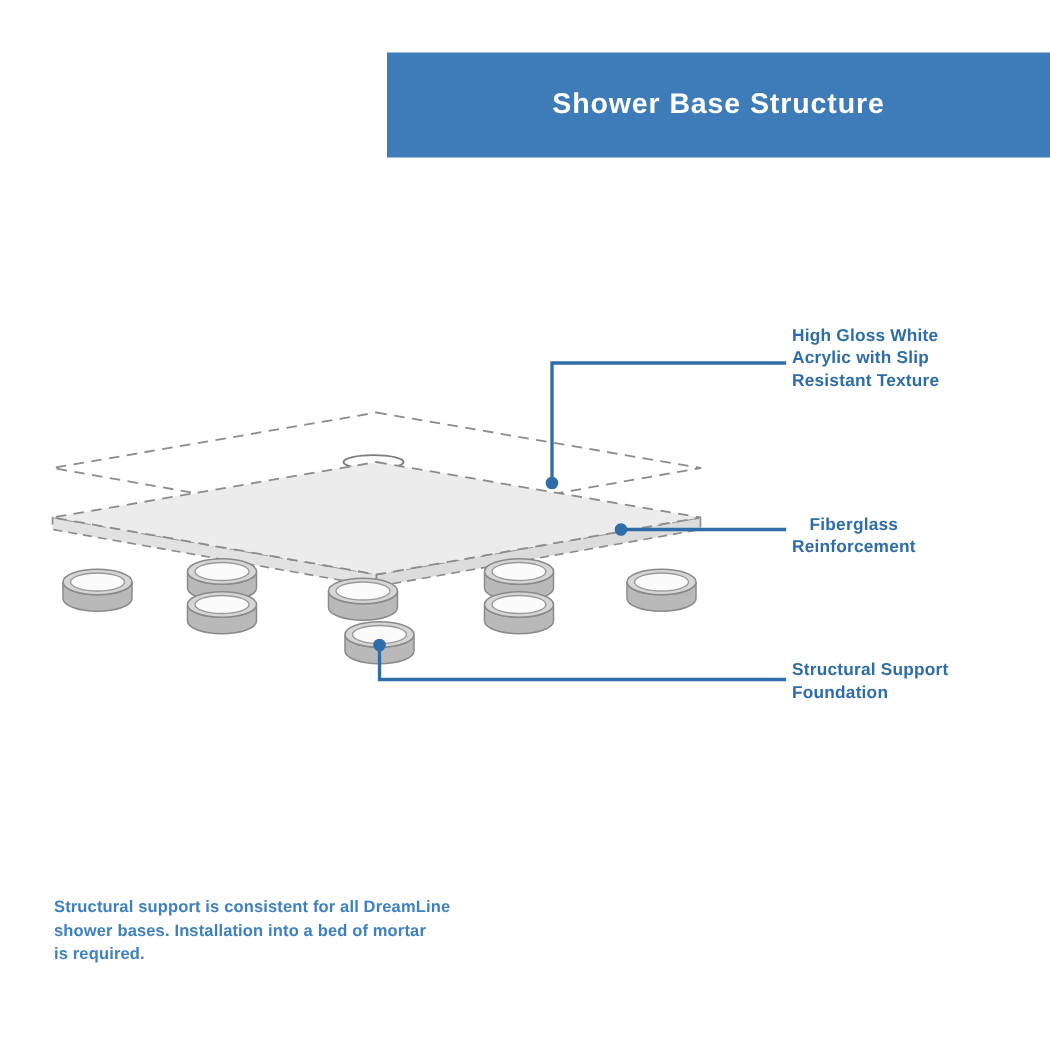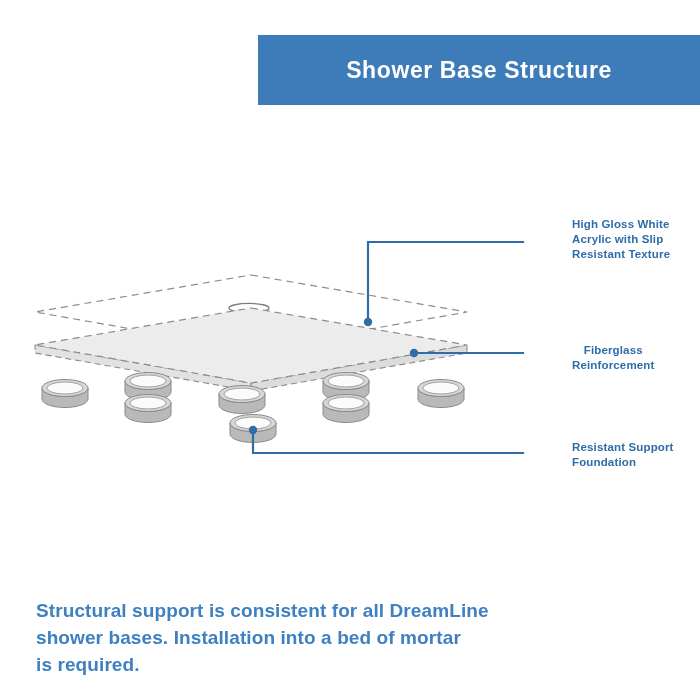--- a/index.html
+++ b/index.html
@@ -24,21 +24,21 @@
     width: 442px;
     height: 70px;
     background: #3e7cb9;
     display: flex;
     align-items: center;
     justify-content: center;
     box-sizing: border-box;
   }
   #title-banner .title-text {
     color: #ffffff;
-    font-size: 23px;
+    font-size: 19px;
     font-weight: bold;
     letter-spacing: 0.6px;
     white-space: nowrap;
   }
 
   
   #diagram-stage {
     position: absolute;
     left: 0;
     top: 0;
@@ -52,34 +52,33 @@
 
   
   .callout-label {
     position: absolute;
     color: #2e6da8;
     font-size: 11.5px;
     font-weight: bold;
     line-height: 1.32;
     letter-spacing: 0.15px;
     white-space: pre-line;
-    margin-left: 44px;
   }
   #callout-acrylic   { left: 528px; top: 217px; }
   #callout-fiberglass{ left: 528px; top: 343px; text-align: center; }
   #callout-support   { left: 528px; top: 440px; }
 
   
   #bottom-caption {
     position: absolute;
     left: 36px;
     top: 598px;
     width: 470px;
     color: #3e80c0;
-    font-size: 19px;
+    font-size: 11px;
     font-weight: bold;
     line-height: 1.42;
     letter-spacing: 0.1px;
     white-space: pre-line;
   }
 </style>
 </head>
 <body>
 
 <div id="title-banner">
@@ -169,18 +168,18 @@
   </svg>
 </div>
 
 <div id="callout-acrylic" class="callout-label">High Gloss White
 Acrylic with Slip
 Resistant Texture</div>
 
 <div id="callout-fiberglass" class="callout-label">Fiberglass
 Reinforcement</div>
 
-<div id="callout-support" class="callout-label">Resistant Support
+<div id="callout-support" class="callout-label">Structural Support
 Foundation</div>
 
 <div id="bottom-caption">Structural support is consistent for all DreamLine
 shower bases. Installation into a bed of mortar
 is required.</div>
 
 </body></html>

